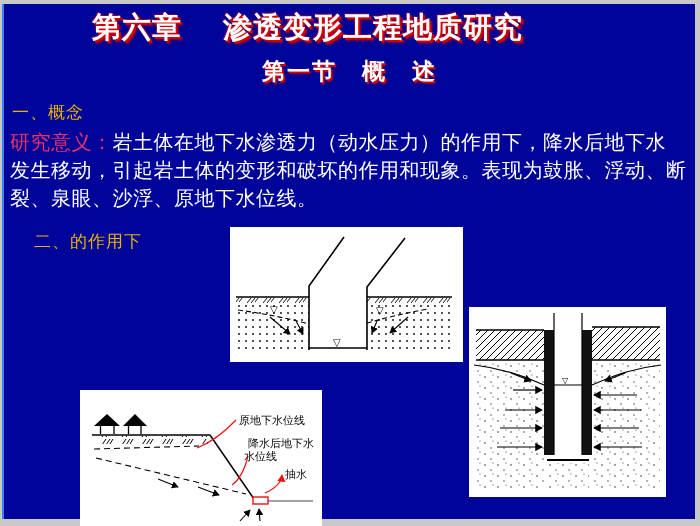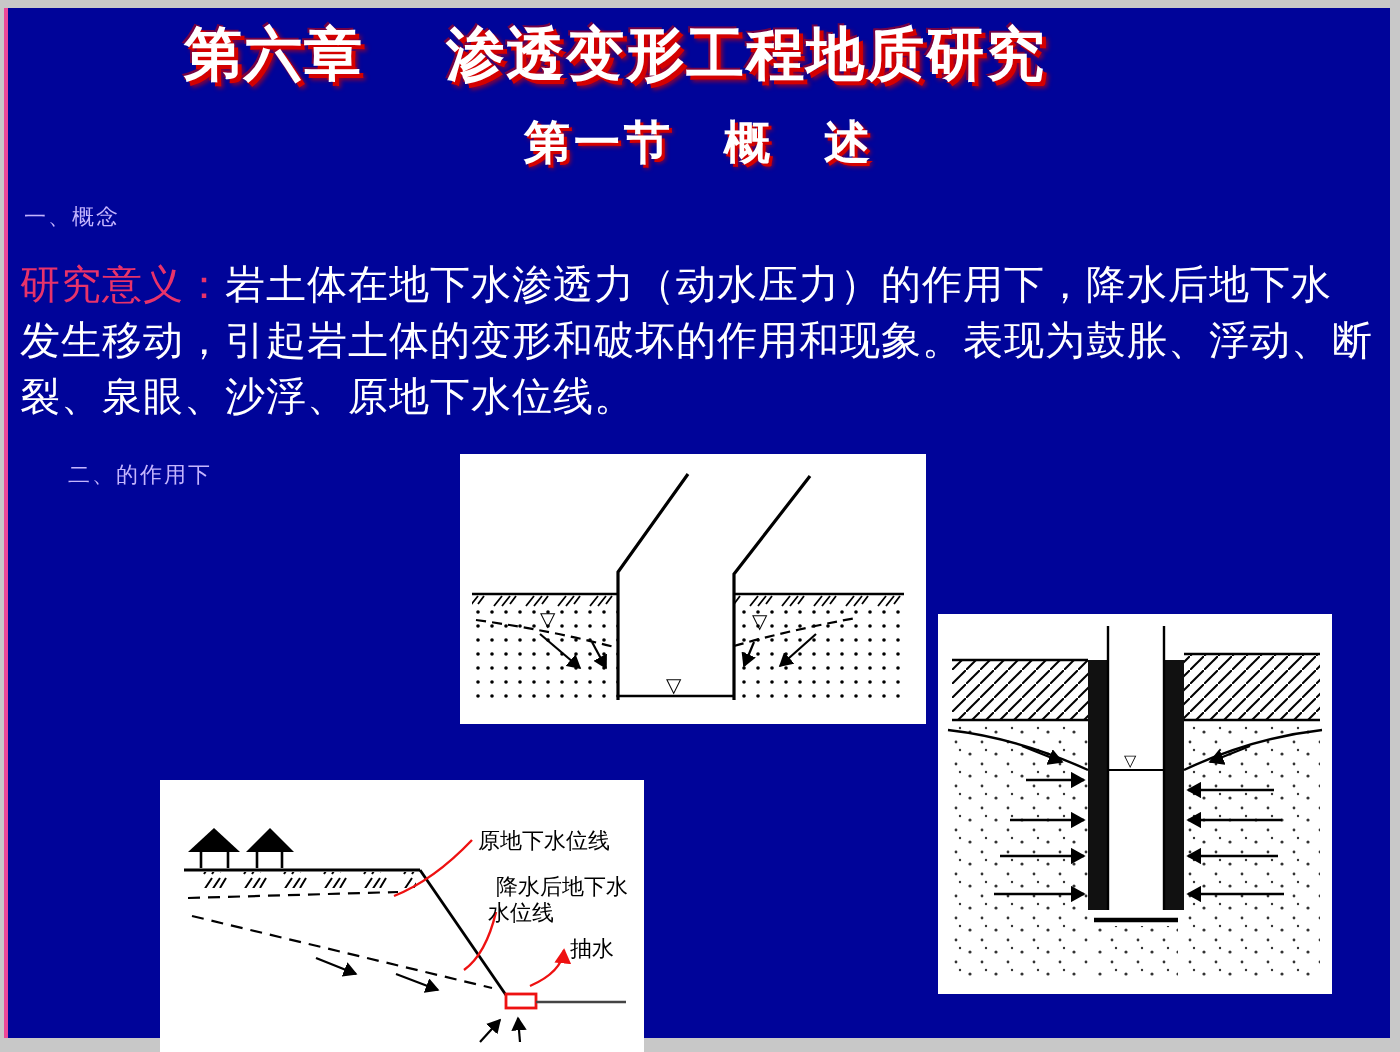--- a/index.html
+++ b/index.html
@@ -4,38 +4,38 @@
 <style>
   html,body{margin:0;padding:0;}
   body{
     width:700px;height:526px;position:relative;overflow:hidden;
     background:#c8c8c8;
     font-family:"DejaVu Serif","Liberation Serif",serif;
   }
   .slide{
     position:absolute;left:2px;top:4px;width:693px;height:515px;
     background:#000499;
-    border-left:2px solid #ec4899;
+    border-left:2px solid #3b82f6;
     box-sizing:border-box;
   }
   .slide-title{
     position:absolute;left:88px;top:4px;width:470px;
     font-size:29px;font-weight:bold;letter-spacing:1px;
     color:#ffffff;
     text-shadow:2px 2px 0 #d40000,-1px -1px 0 rgba(212,0,0,.55),3px 3px 2px rgba(212,0,0,.65);
     white-space:nowrap;
   }
   .slide-subtitle{
     position:absolute;left:0;top:52px;width:100%;
     text-align:center;font-size:23px;font-weight:bold;letter-spacing:2px;
     color:#ffffff;
     text-shadow:1.5px 1.5px 0 #d40000,2px 2px 2px rgba(212,0,0,.65);
   }
   .heading{
-    position:absolute;color:#c4b5fd;font-size:11px;letter-spacing:1px;
+    position:absolute;color:#eab308;font-size:17px;letter-spacing:1px;
   }
   .h-concept{left:8px;top:97px;}
   .h-meaning{left:30px;top:226px;}
   .definition{
     position:absolute;left:6px;top:124px;width:686px;
     color:#ffffff;font-size:20px;line-height:28px;letter-spacing:.5px;
   }
   .definition .term{color:#e8336a;}
   .diagram{position:absolute;background:#ffffff;}
   .diag-a{left:226px;top:223px;width:233px;height:135px;}

